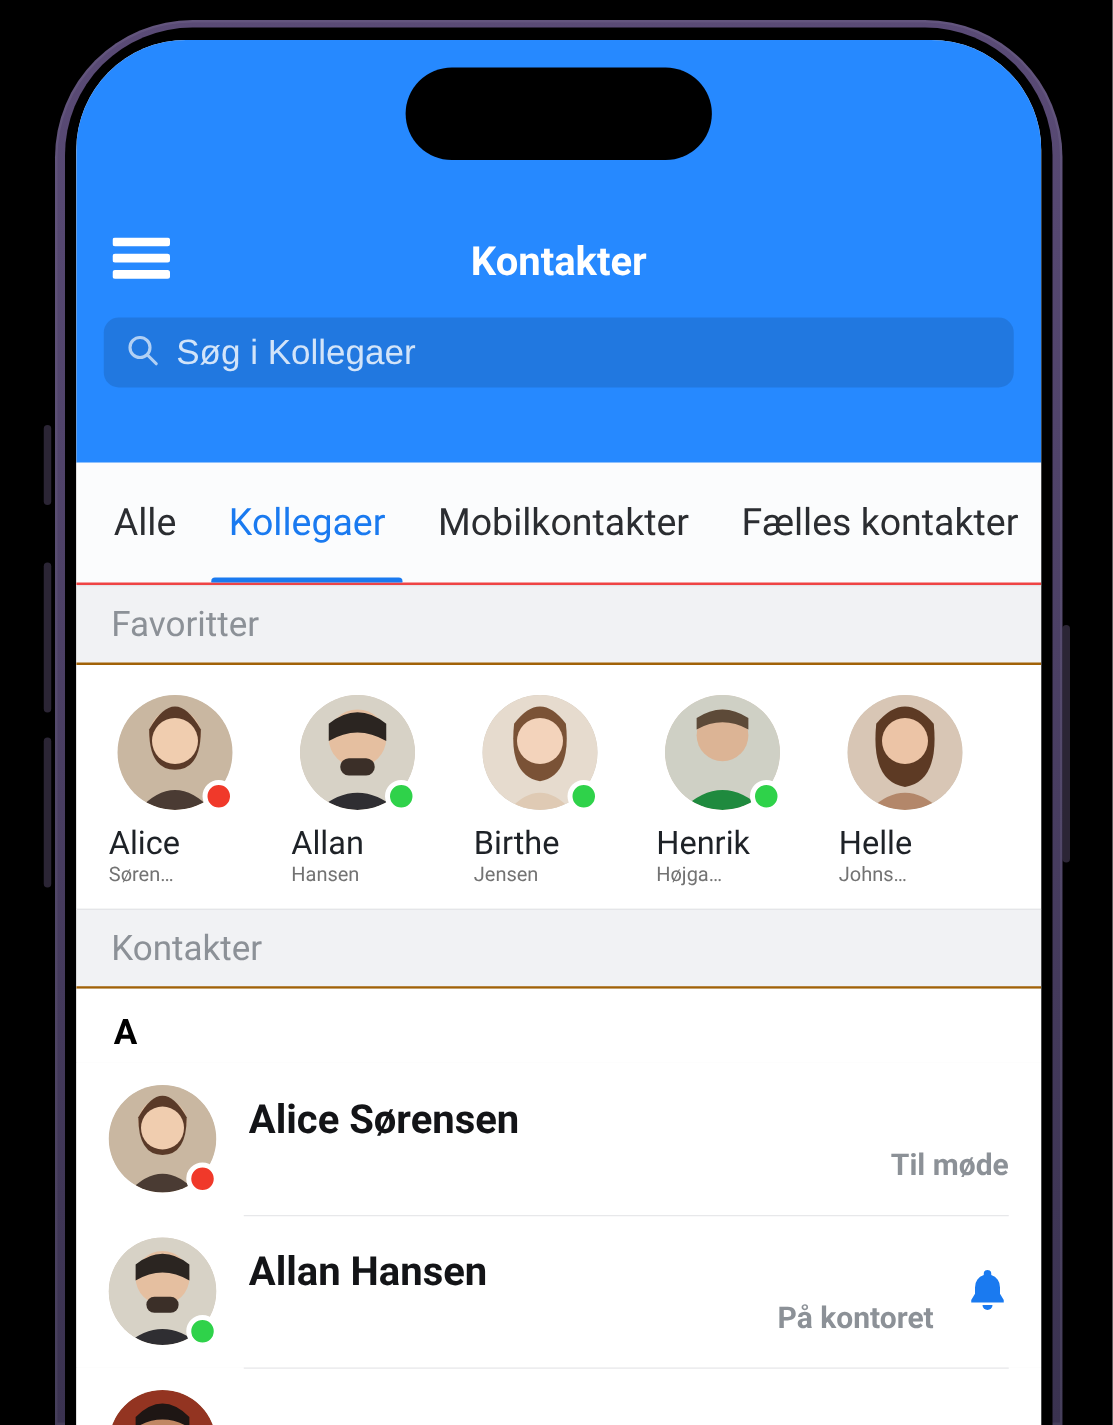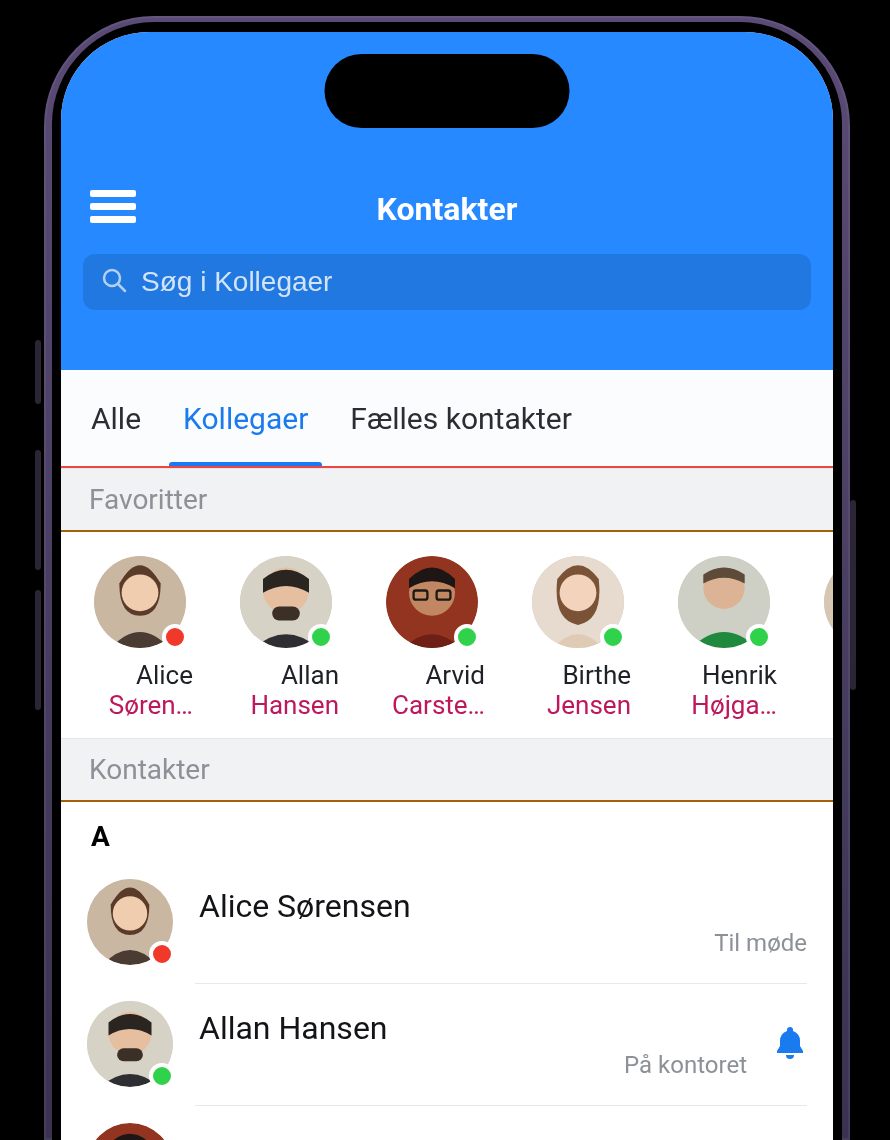--- a/index.html
+++ b/index.html
@@ -175,21 +175,21 @@
     .fav-row {
       display: flex;
       gap: 40px;
       padding: 24px 26px 18px;
       background: #fff;
       overflow: hidden;
     }
     .fav {
       width: 106px;
       flex: 0 0 auto;
-      text-align: right;
+      text-align: left;
     }
     .avatar-wrap {
       position: relative;
       width: 92px; height: 92px;
       margin: 0 auto;
     }
     .avatar {
       width: 92px; height: 92px;
       border-radius: 50%;
       object-fit: cover;
@@ -197,21 +197,21 @@
     .presence {
       position: absolute;
       bottom: -2px; right: -2px;
       width: 26px; height: 26px;
       border-radius: 50%;
       border: 4px solid #fff;
     }
     .presence.green { background: #2fd24a; }
     .presence.red { background: #f0392a; }
     .fav .name { font-size: 26px; margin-top: 12px; color: #1e2227; white-space: nowrap; overflow: hidden; text-overflow: ellipsis; }
-    .fav .surname { font-size: 26px; color: #be185d; white-space: nowrap; overflow: hidden; text-overflow: ellipsis; }
+    .fav .surname { font-size: 16px; color: #737373; white-space: nowrap; overflow: hidden; text-overflow: ellipsis; }
 
     .letter-hdr {
       padding: 18px 30px 8px;
       font-size: 28px;
       font-weight: 700;
       background: #fff;
     }
     .contact-row {
       display: flex;
       align-items: center;
@@ -222,21 +222,21 @@
     }
     .contact-row + .contact-row::before {
       content: "";
       position: absolute;
       top: 0; left: 134px; right: 26px;
       height: 1px;
       background: #e7e8ea;
     }
     .contact-row .avatar-wrap { width: 86px; height: 86px; }
     .contact-row .avatar { width: 86px; height: 86px; }
-    .contact-text { flex: 1; }
+    .contact-text { flex: 1; font-weight: bold; }
     .contact-name { font-size: 32px; color: #131417; margin-bottom: 4px; }
     .contact-status { font-size: 24px; color: #8c9197; text-align: right; }
     .bell { color: #1a7af0; }
 
     
     .avatar { background: #d4c9bb; }
   </style>
 </head>
 <body>
 
@@ -300,20 +300,21 @@
               <line x1="17" y1="17" x2="24" y2="24" stroke="#fff" stroke-width="2.5" stroke-linecap="round"></line>
             </svg>
           </span>
           <input class="search-input" placeholder="Søg i Kollegaer" style="">
         </div>
       </div>
 
       <div class="tabs">
         <div class="tab">Alle</div>
         <div class="tab active">Kollegaer</div>
+        <div class="tab">Mobilkontakter</div>
         <div class="tab">Fælles kontakter</div>
       </div>
 
       <div class="section-header">Favoritter</div>
 
       <div class="fav-row">
 
         <div class="fav">
           <div class="avatar-wrap">
             <svg class="avatar" viewBox="0 0 40 40">
@@ -351,42 +352,20 @@
                   <path d="M10 10 Q20 2 30 10 L30 16 Q20 10 10 16 Z" fill="#2b2521"></path>
                   <rect x="14" y="22" width="12" height="6" rx="3" fill="#3b2f28"></rect>
                 </g>
               </svg>
             <div class="presence green"></div>
           </div>
           <div class="name">Allan</div>
           <div class="surname">Hansen</div>
         </div>
 
-        <div class="fav">
-          <div class="avatar-wrap">
-            <svg class="avatar" viewBox="0 0 40 40">
-                <defs>
-                  <clipPath id="c2">
-                    <circle cx="20" cy="20" r="20"></circle>
-                  </clipPath>
-                </defs>
-                <g clip-path="url(#c2)">
-                  <rect width="40" height="40" fill="#933421"></rect>
-                  <circle cx="20" cy="16" r="10" fill="#c18763"></circle>
-                  <path d="M4 44 Q20 24 36 44" fill="#6e1f16"></path>
-                  <path d="M10 10 Q20 0 30 10 L30 14 Q20 8 10 14 Z" fill="#1e1614"></path>
-                  <rect x="12" y="15" width="6" height="4" rx="1" fill="none" stroke="#1b1815" stroke-width="1"></rect>
-                  <rect x="22" y="15" width="6" height="4" rx="1" fill="none" stroke="#1b1815" stroke-width="1"></rect>
-                </g>
-              </svg>
-            <div class="presence green"></div>
-          </div>
-          <div class="name">Arvid</div>
-          <div class="surname">Carste…</div>
-        </div>
 
         <div class="fav">
           <div class="avatar-wrap">
             <svg class="avatar" viewBox="0 0 40 40">
                 <defs>
                   <clipPath id="c3">
                     <circle cx="20" cy="20" r="20"></circle>
                   </clipPath>
                 </defs>
                 <g clip-path="url(#c3)">

